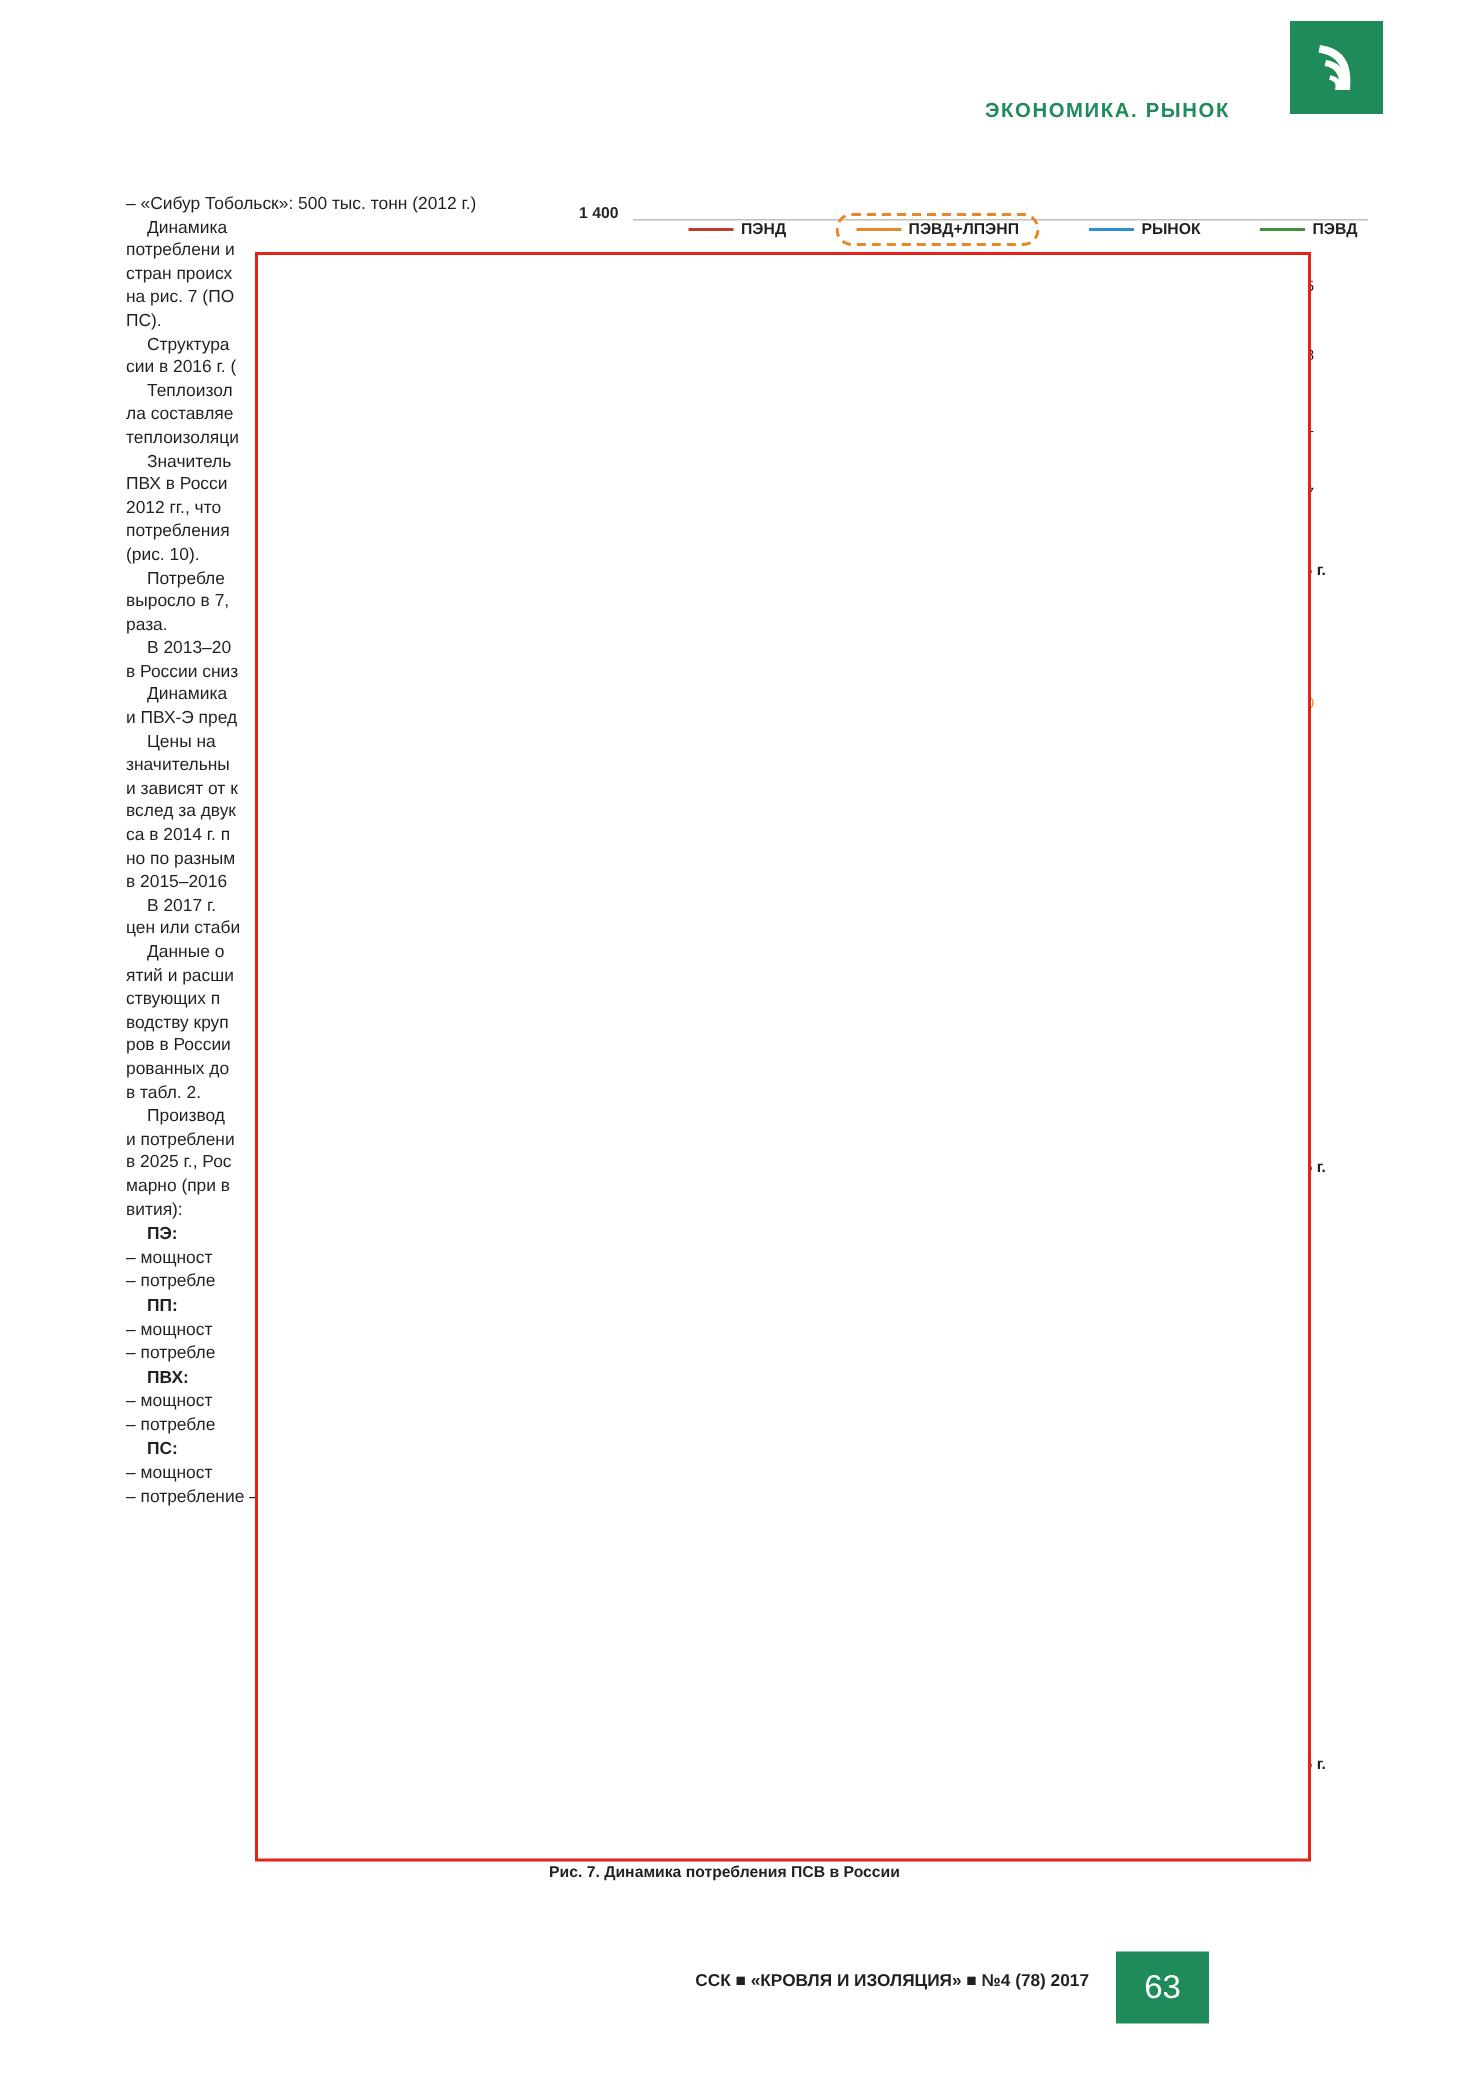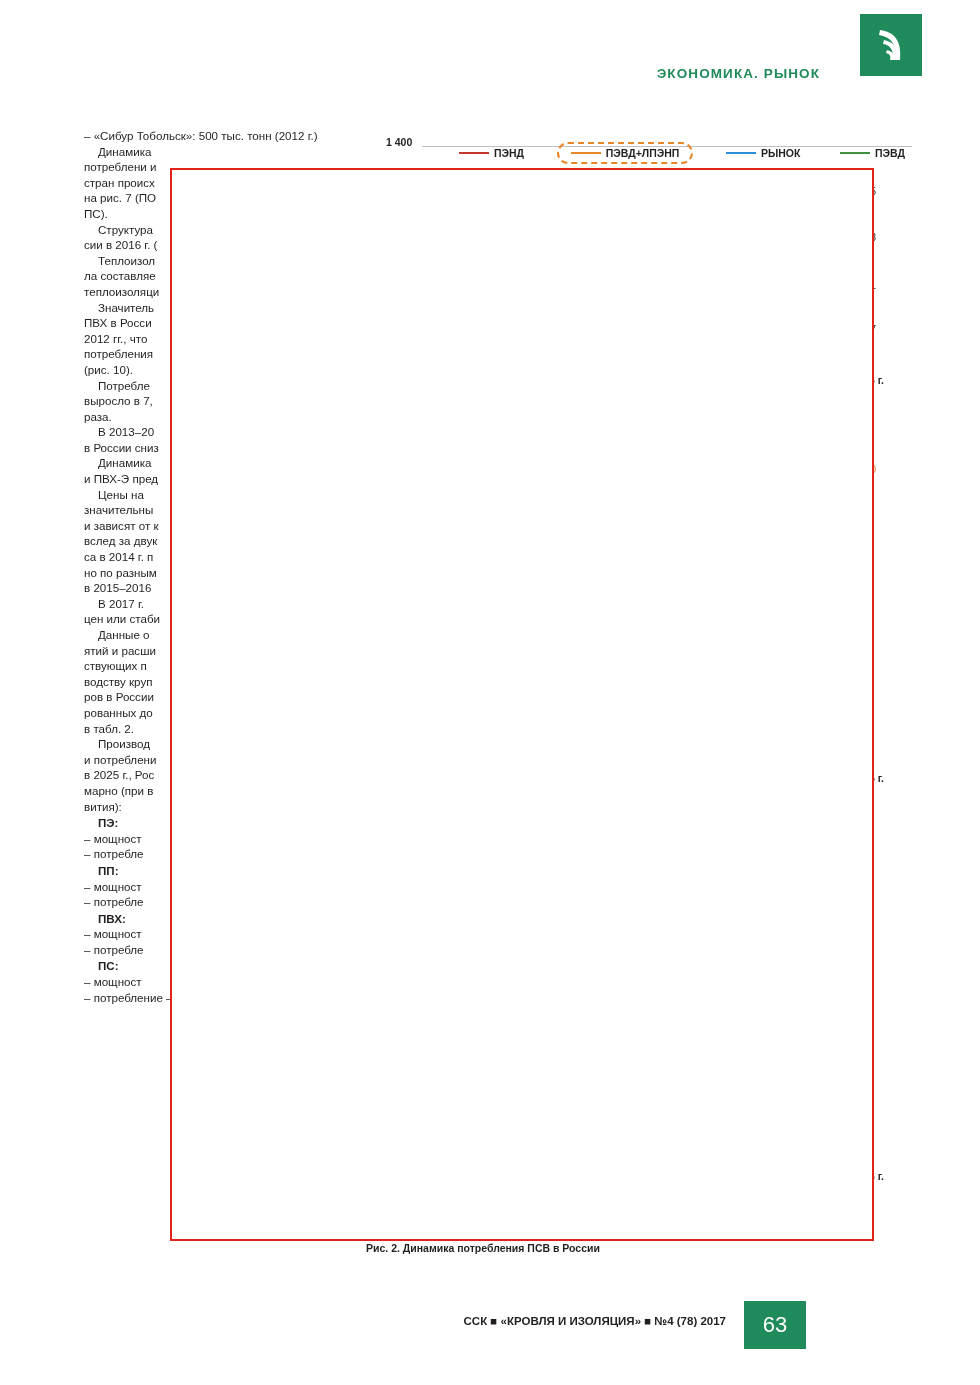--- a/index.html
+++ b/index.html
@@ -356,21 +356,21 @@
     <div class="edge-dot" style="top:200px; background:#2e8fd8;"></div>
     <div class="edge-bar" style="top:388px; height:84px;  background:#c0392b;"></div>
     <div class="edge-bar" style="top:470px; height:150px; background:#2e8fd8;"></div>
     <div class="edge-box" style="top:792px;"></div>
     <div class="edge-bar" style="top:898px; height:22px;  background:#c0392b;"></div>
     <div class="edge-bar" style="top:920px; height:18px;  background:#2e8fd8;"></div>
     <div class="edge-bar" style="top:938px; height:110px; background:#e8862a;"></div>
     <div class="edge-dot" style="top:1100px; background:#c0392b;"></div>
   </div>
 
-  <div id="figure-caption">Рис. 2. Динамика потребления ПСВ в России</div>
+  <div id="figure-caption">Рис. 7. Динамика потребления ПСВ в России</div>
 </div>
 
 <div id="overlay-box"></div>
 
 <div id="page-footer">
   <div id="footer-text">ССК ■ «КРОВЛЯ И ИЗОЛЯЦИЯ» ■ №4 (78) 2017</div>
   <div id="page-number-badge">63</div>
 </div>
 
 </body></html>

